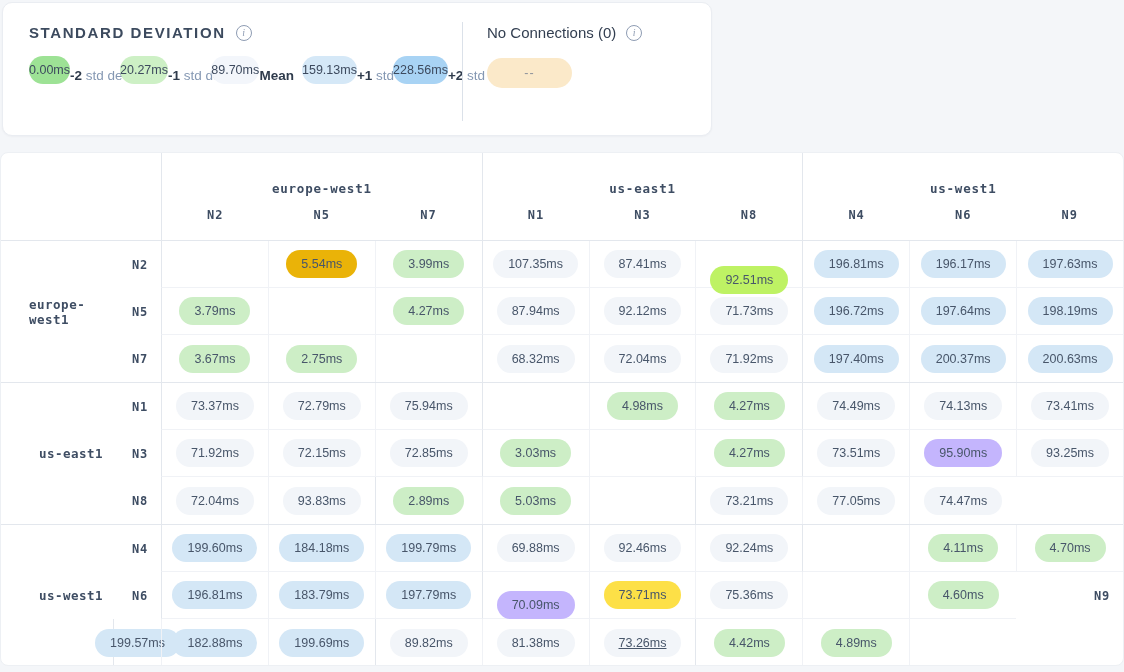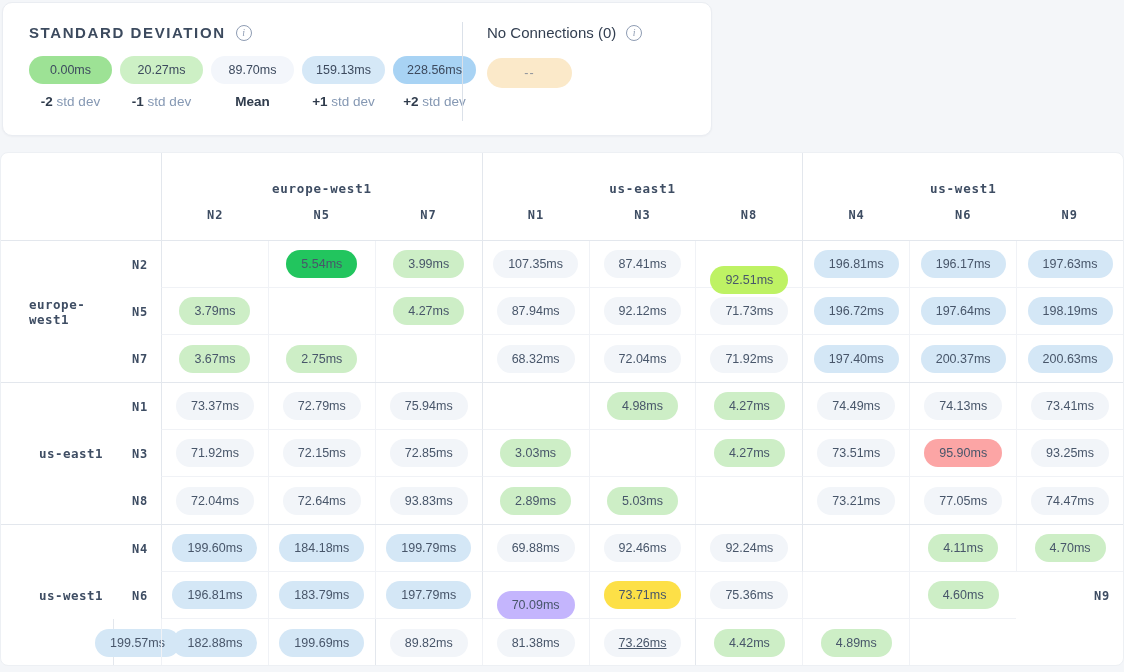--- a/index.html
+++ b/index.html
@@ -26,21 +26,21 @@
     font-size:15px; font-weight:bold; letter-spacing:1.6px;
     color:#3c4a5e;
   }
   .info-icon {
     width:16px; height:16px; border:1.2px solid #8e9cb3; border-radius:50%;
     display:inline-flex; align-items:center; justify-content:center;
     font-size:10px; color:#8e9cb3; font-family:"Liberation Serif", serif;
     font-style:italic; cursor:pointer; flex:0 0 auto;
   }
   .legend-pills { display:flex; gap:8px; margin-top:15px; }
-  .legend-item { width:83px; display:flex; flex-direction:column; align-items:center; }
+  .legend-item { width:83px; display:flex; align-items:center; }
   .legend-pill {
     width:83px; height:28px; border-radius:14px;
     display:flex; align-items:center; justify-content:center;
     font-size:12.5px; color:#3d4a5e;
   }
   .legend-label { margin-top:10px; font-size:13.5px; white-space:nowrap; }
   .legend-label .lb { font-weight:bold; color:#2f3b4c; }
   .legend-label .lr { color:#8598b3; }
   .v-divider { width:1px; background:#dbe1e9; margin:19px 0 14px 0; }
   .legend-right { padding:21px 0 0 24px; }
@@ -164,21 +164,21 @@
           <div class="hnode mono">N9</div>
         </div>
       </div>
     </div>
   <div id="matrix-body">
       <div class="rowgroup">
         <div class="regioncell mono">europe-west1</div>
         <div class="nodecell mono">N2</div>
         <div class="cell gb rb"></div>
         <div class="cell cb rb">
-          <div class="pill" style="background: #22c55e;">5.54ms</div>
+          <div class="pill" style="background: #eab308;">5.54ms</div>
         </div>
         <div class="cell cb rb">
           <div class="pill" style="background: rgb(205, 238, 198);">3.99ms</div>
         </div>
         <div class="cell gb rb">
           <div class="pill" style="background: rgb(242, 245, 249);">107.35ms</div>
         </div>
         <div class="cell cb rb">
           <div class="pill" style="background: rgb(242, 245, 249);">87.41ms</div>
         </div>
@@ -289,31 +289,28 @@
           <div class="pill" style="background: rgb(205, 238, 198);">3.03ms</div>
         </div>
         <div class="cell cb rb"></div>
         <div class="cell cb rb">
           <div class="pill" style="background: rgb(205, 238, 198);">4.27ms</div>
         </div>
         <div class="cell gb rb">
           <div class="pill" style="background: rgb(242, 245, 249);">73.51ms</div>
         </div>
         <div class="cell cb rb">
-          <div class="pill" style="background: #fca5a5;">95.90ms</div>
+          <div class="pill" style="background: #c4b5fd;">95.90ms</div>
         </div>
         <div class="cell cb rb">
           <div class="pill" style="background: rgb(242, 245, 249);">93.25ms</div>
         </div>
         <div class="nodecell mono">N8</div>
         <div class="cell gb">
           <div class="pill" style="background: rgb(242, 245, 249);">72.04ms</div>
-        </div>
-        <div class="cell cb">
-          <div class="pill" style="background: rgb(242, 245, 249);">72.64ms</div>
         </div>
         <div class="cell cb">
           <div class="pill" style="background: rgb(242, 245, 249);">93.83ms</div>
         </div>
         <div class="cell gb">
           <div class="pill" style="background: rgb(205, 238, 198);">2.89ms</div>
         </div>
         <div class="cell cb">
           <div class="pill" style="background: rgb(205, 238, 198);">5.03ms</div>
         </div>

